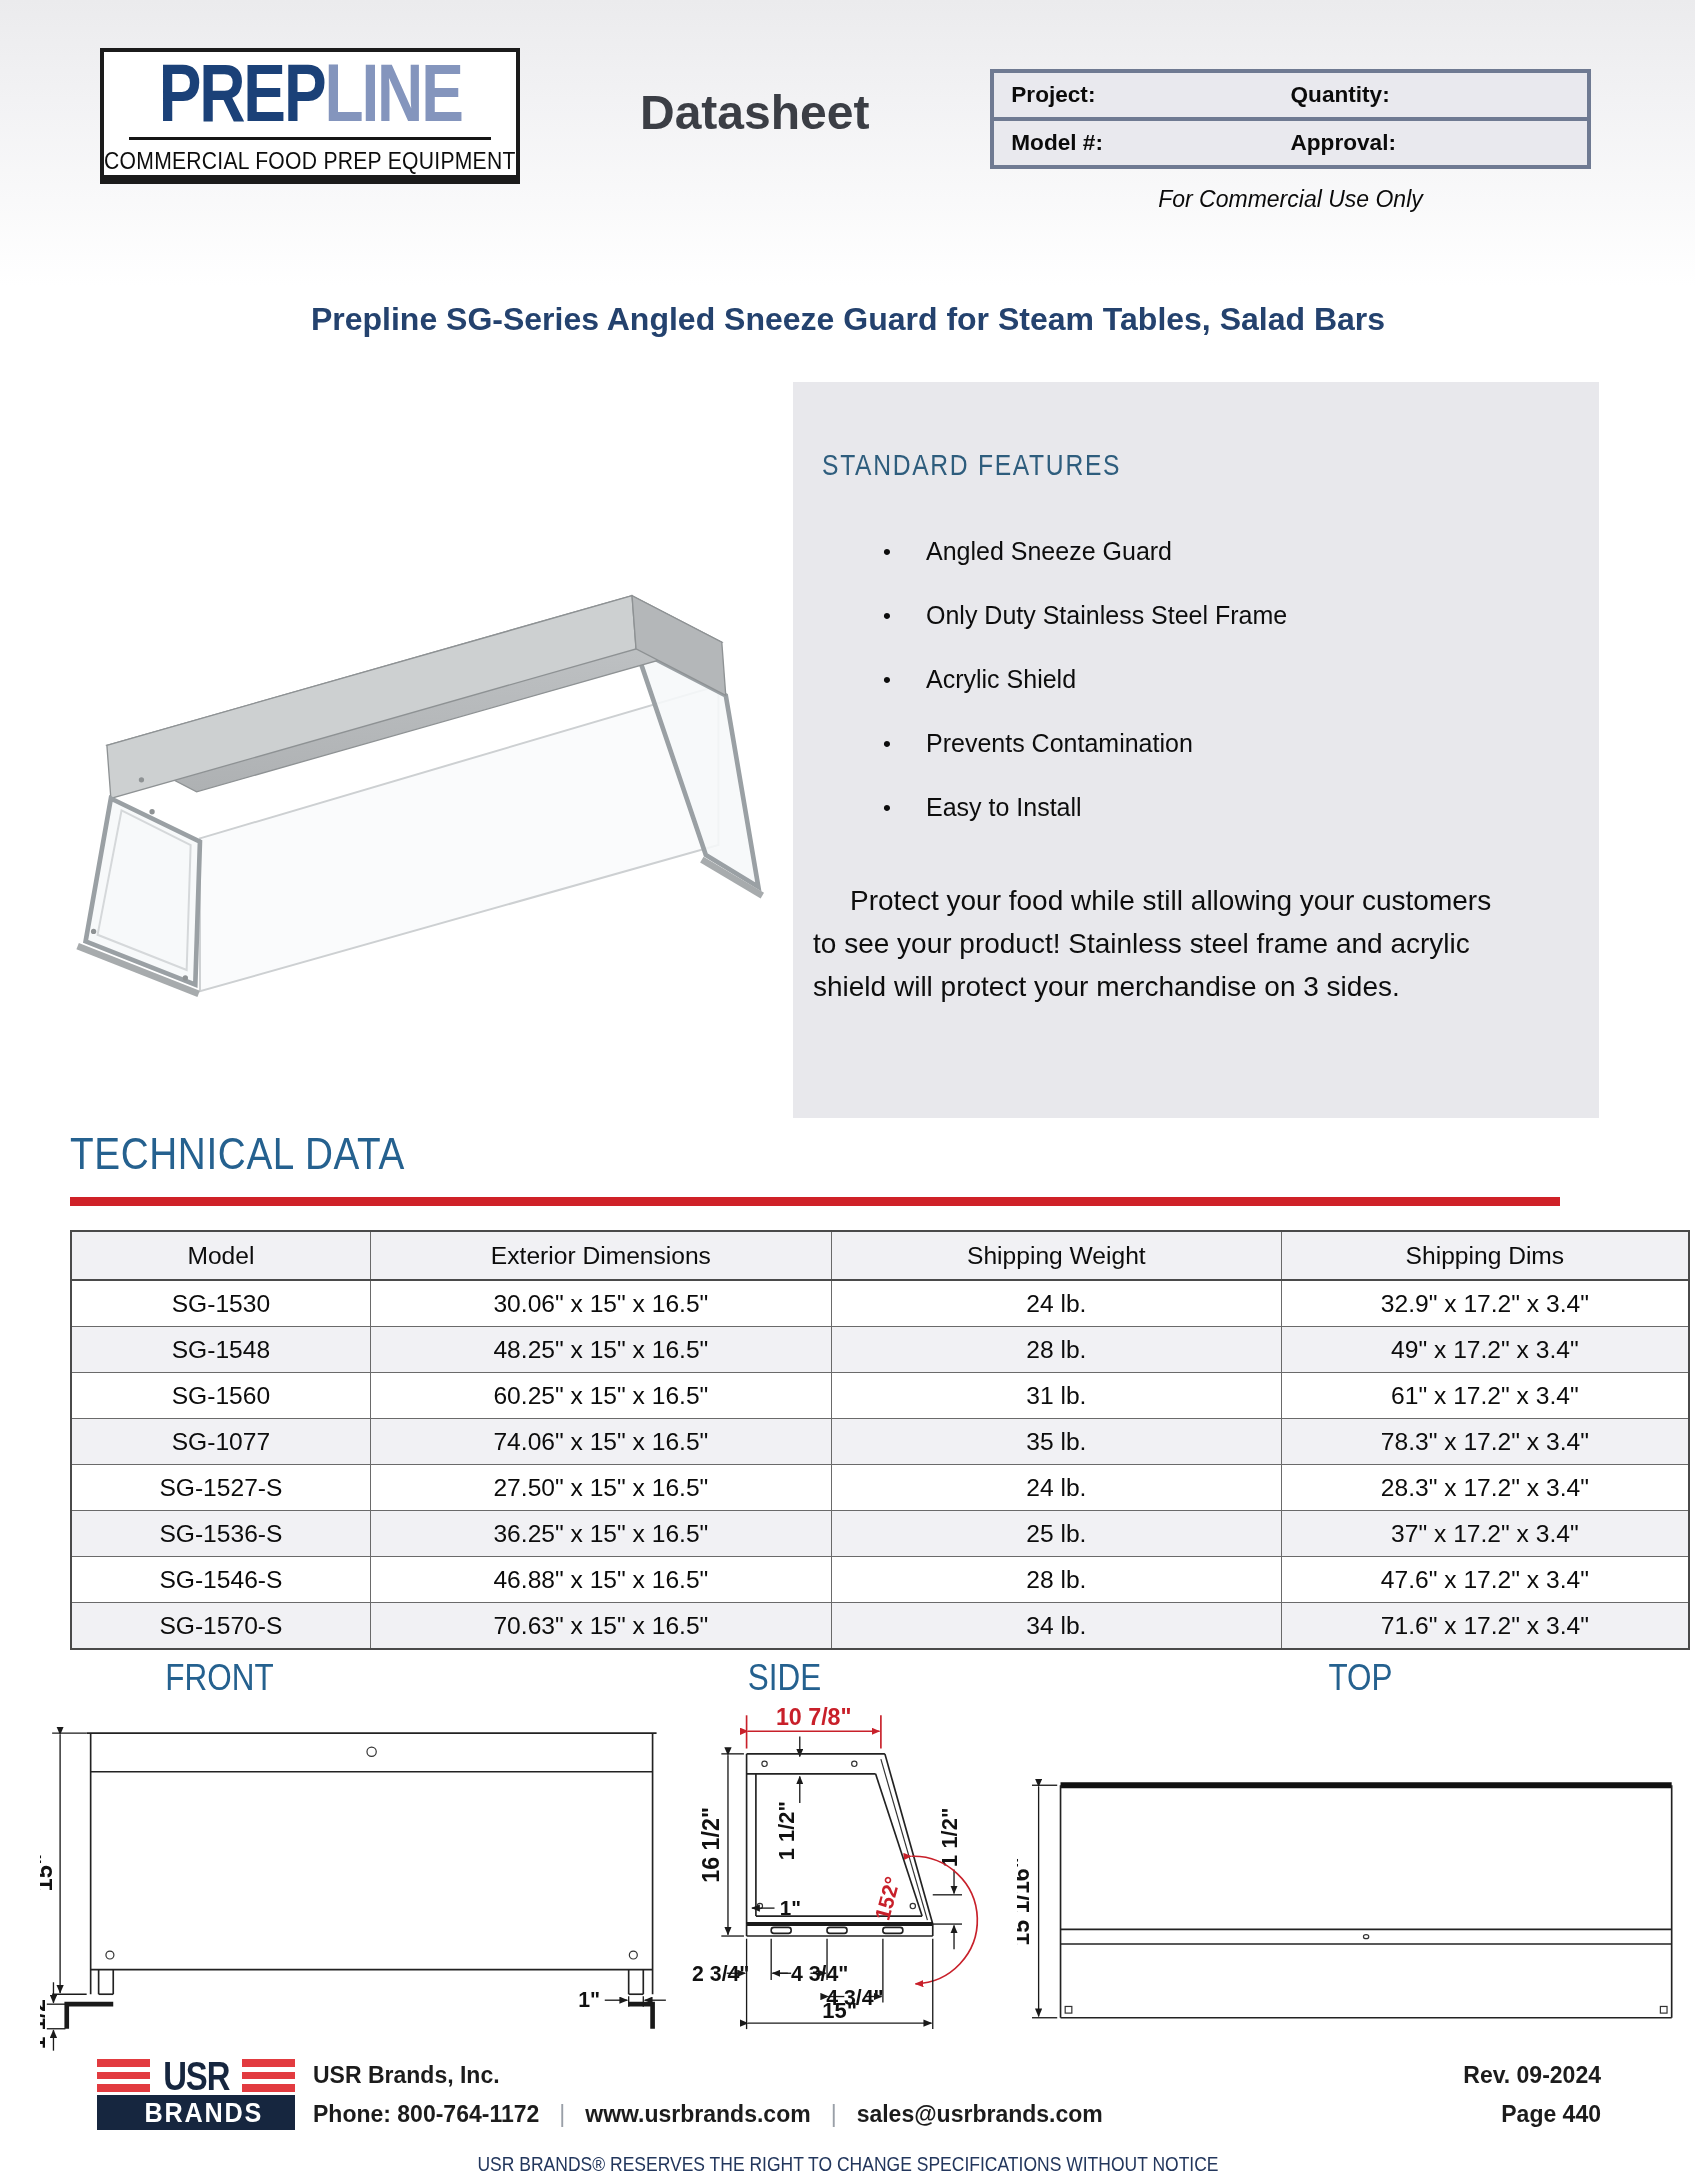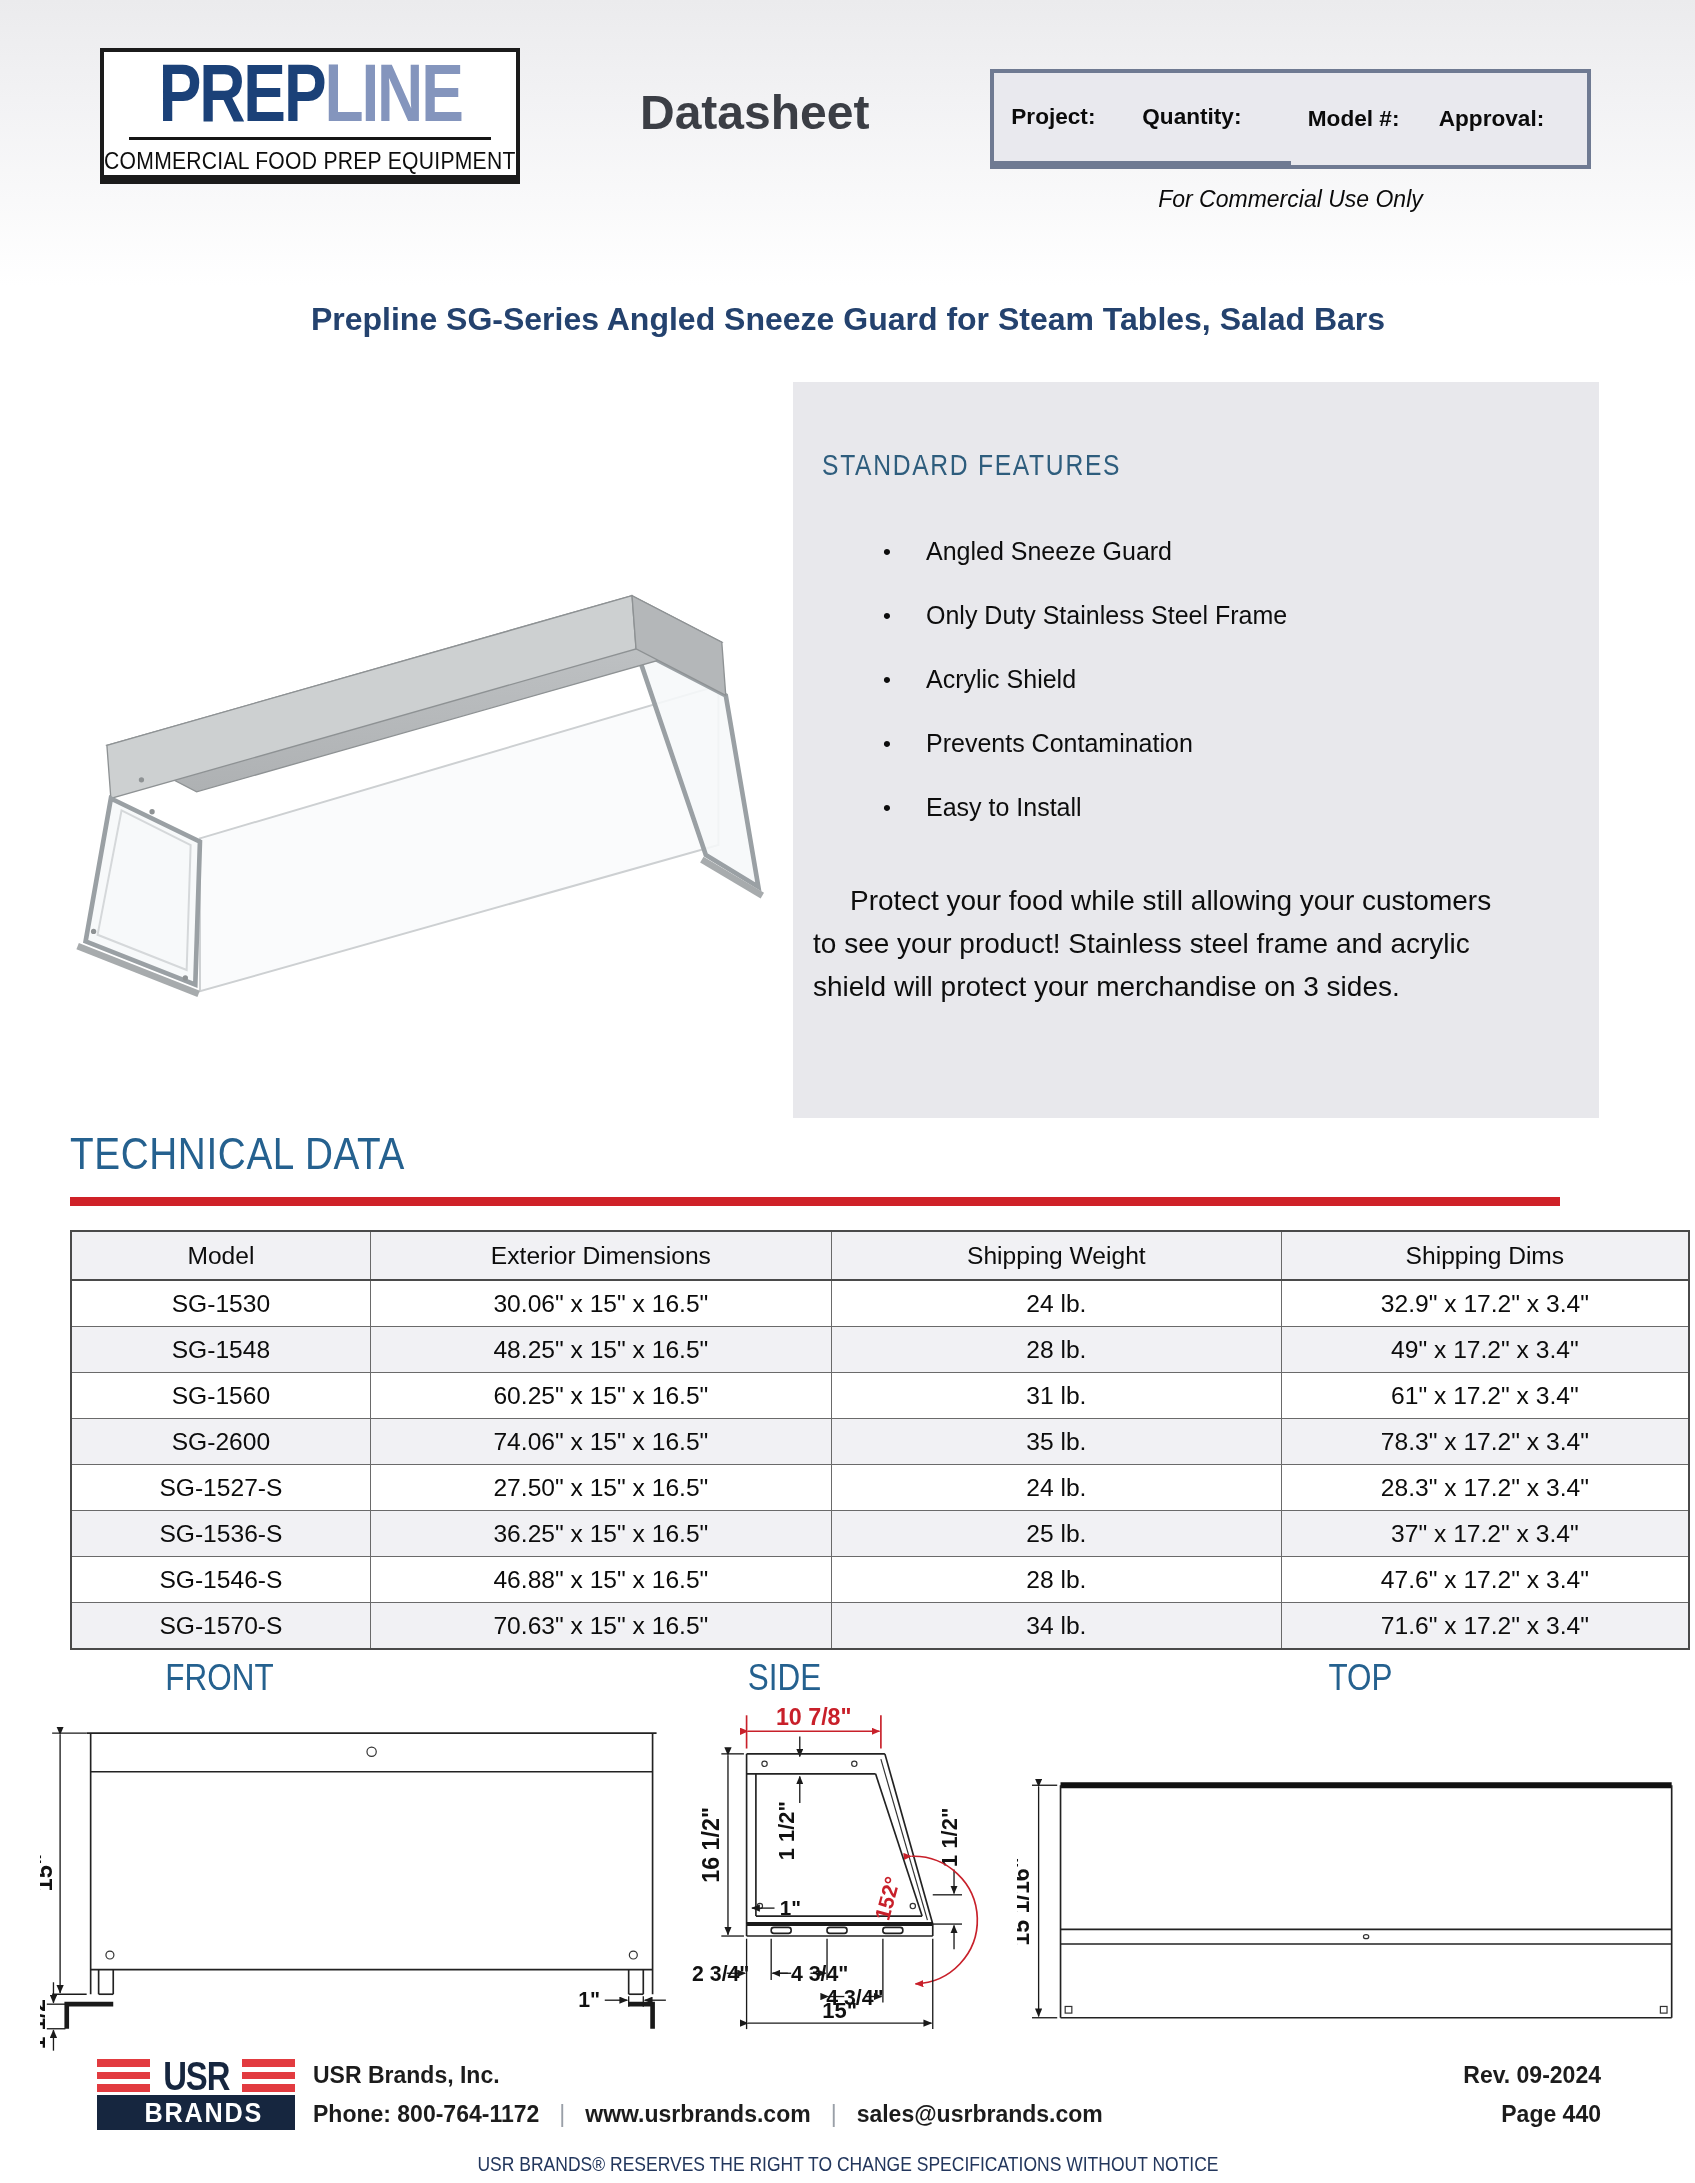--- a/index.html
+++ b/index.html
@@ -14,21 +14,21 @@
     background:#fff;border:4px solid #1b1b1b;border-bottom-width:9.3px;
     display:flex;flex-direction:column;align-items:center;justify-content:center;}
   .logo-word{font-weight:700;font-size:82px;letter-spacing:-2.7px;line-height:1;
     transform:scaleX(0.78);white-space:nowrap;}
   .logo-word .p1{color:#1b4178;}
   .logo-word .p2{color:#8495bd;}
   .logo-rule{width:88%;height:4.7px;background:#151515;margin:2.7px 0 6.7px;}
   .logo-sub{font-size:24px;color:#0d0d0d;transform:scaleX(0.88);white-space:nowrap;letter-spacing:0.3px;}
   .datasheet{position:absolute;left:640px;top:85px;font-size:48px;font-weight:700;color:#3b3e45;}
   .order-table{position:absolute;left:990px;top:69px;width:601px;height:100px;box-sizing:border-box;
-    background:#e9e9ee;border:4.7px solid #6f7a92;display:flex;flex-direction:row;}
+    background:#e9e9ee;border:4.7px solid #6f7a92;display:flex;flex-direction:column;}
   .order-row{flex:1;display:flex;align-items:center;font-weight:700;font-size:22.6px;color:#0b0b0b;}
   .order-row.first{border-bottom:4.7px solid #6f7a92;}
   .order-cell1{flex:0 0 50%;padding-left:17.3px;box-sizing:border-box;}
   .order-cell2{flex:1;}
   .commercial-note{position:absolute;left:990px;top:186px;width:601px;text-align:center;
     font-style:italic;font-size:23px;color:#0a0a0a;}
   .main-title{position:absolute;left:0;top:301px;width:1696px;text-align:center;
     font-size:32px;font-weight:700;color:#24426e;}
   
   .features-box{position:absolute;left:793px;top:382px;width:806px;height:736px;background:#e8e8ec;}
@@ -185,21 +185,21 @@
           <td>28 lb.</td>
           <td>49" x 17.2" x 3.4"</td>
         </tr>
       <tr>
           <td>SG-1560</td>
           <td>60.25" x 15" x 16.5"</td>
           <td>31 lb.</td>
           <td>61" x 17.2" x 3.4"</td>
         </tr>
       <tr>
-          <td>SG-2600</td>
+          <td>SG-1077</td>
           <td>74.06" x 15" x 16.5"</td>
           <td>35 lb.</td>
           <td>78.3" x 17.2" x 3.4"</td>
         </tr>
       <tr>
           <td>SG-1527-S</td>
           <td>27.50" x 15" x 16.5"</td>
           <td>24 lb.</td>
           <td>28.3" x 17.2" x 3.4"</td>
         </tr>

